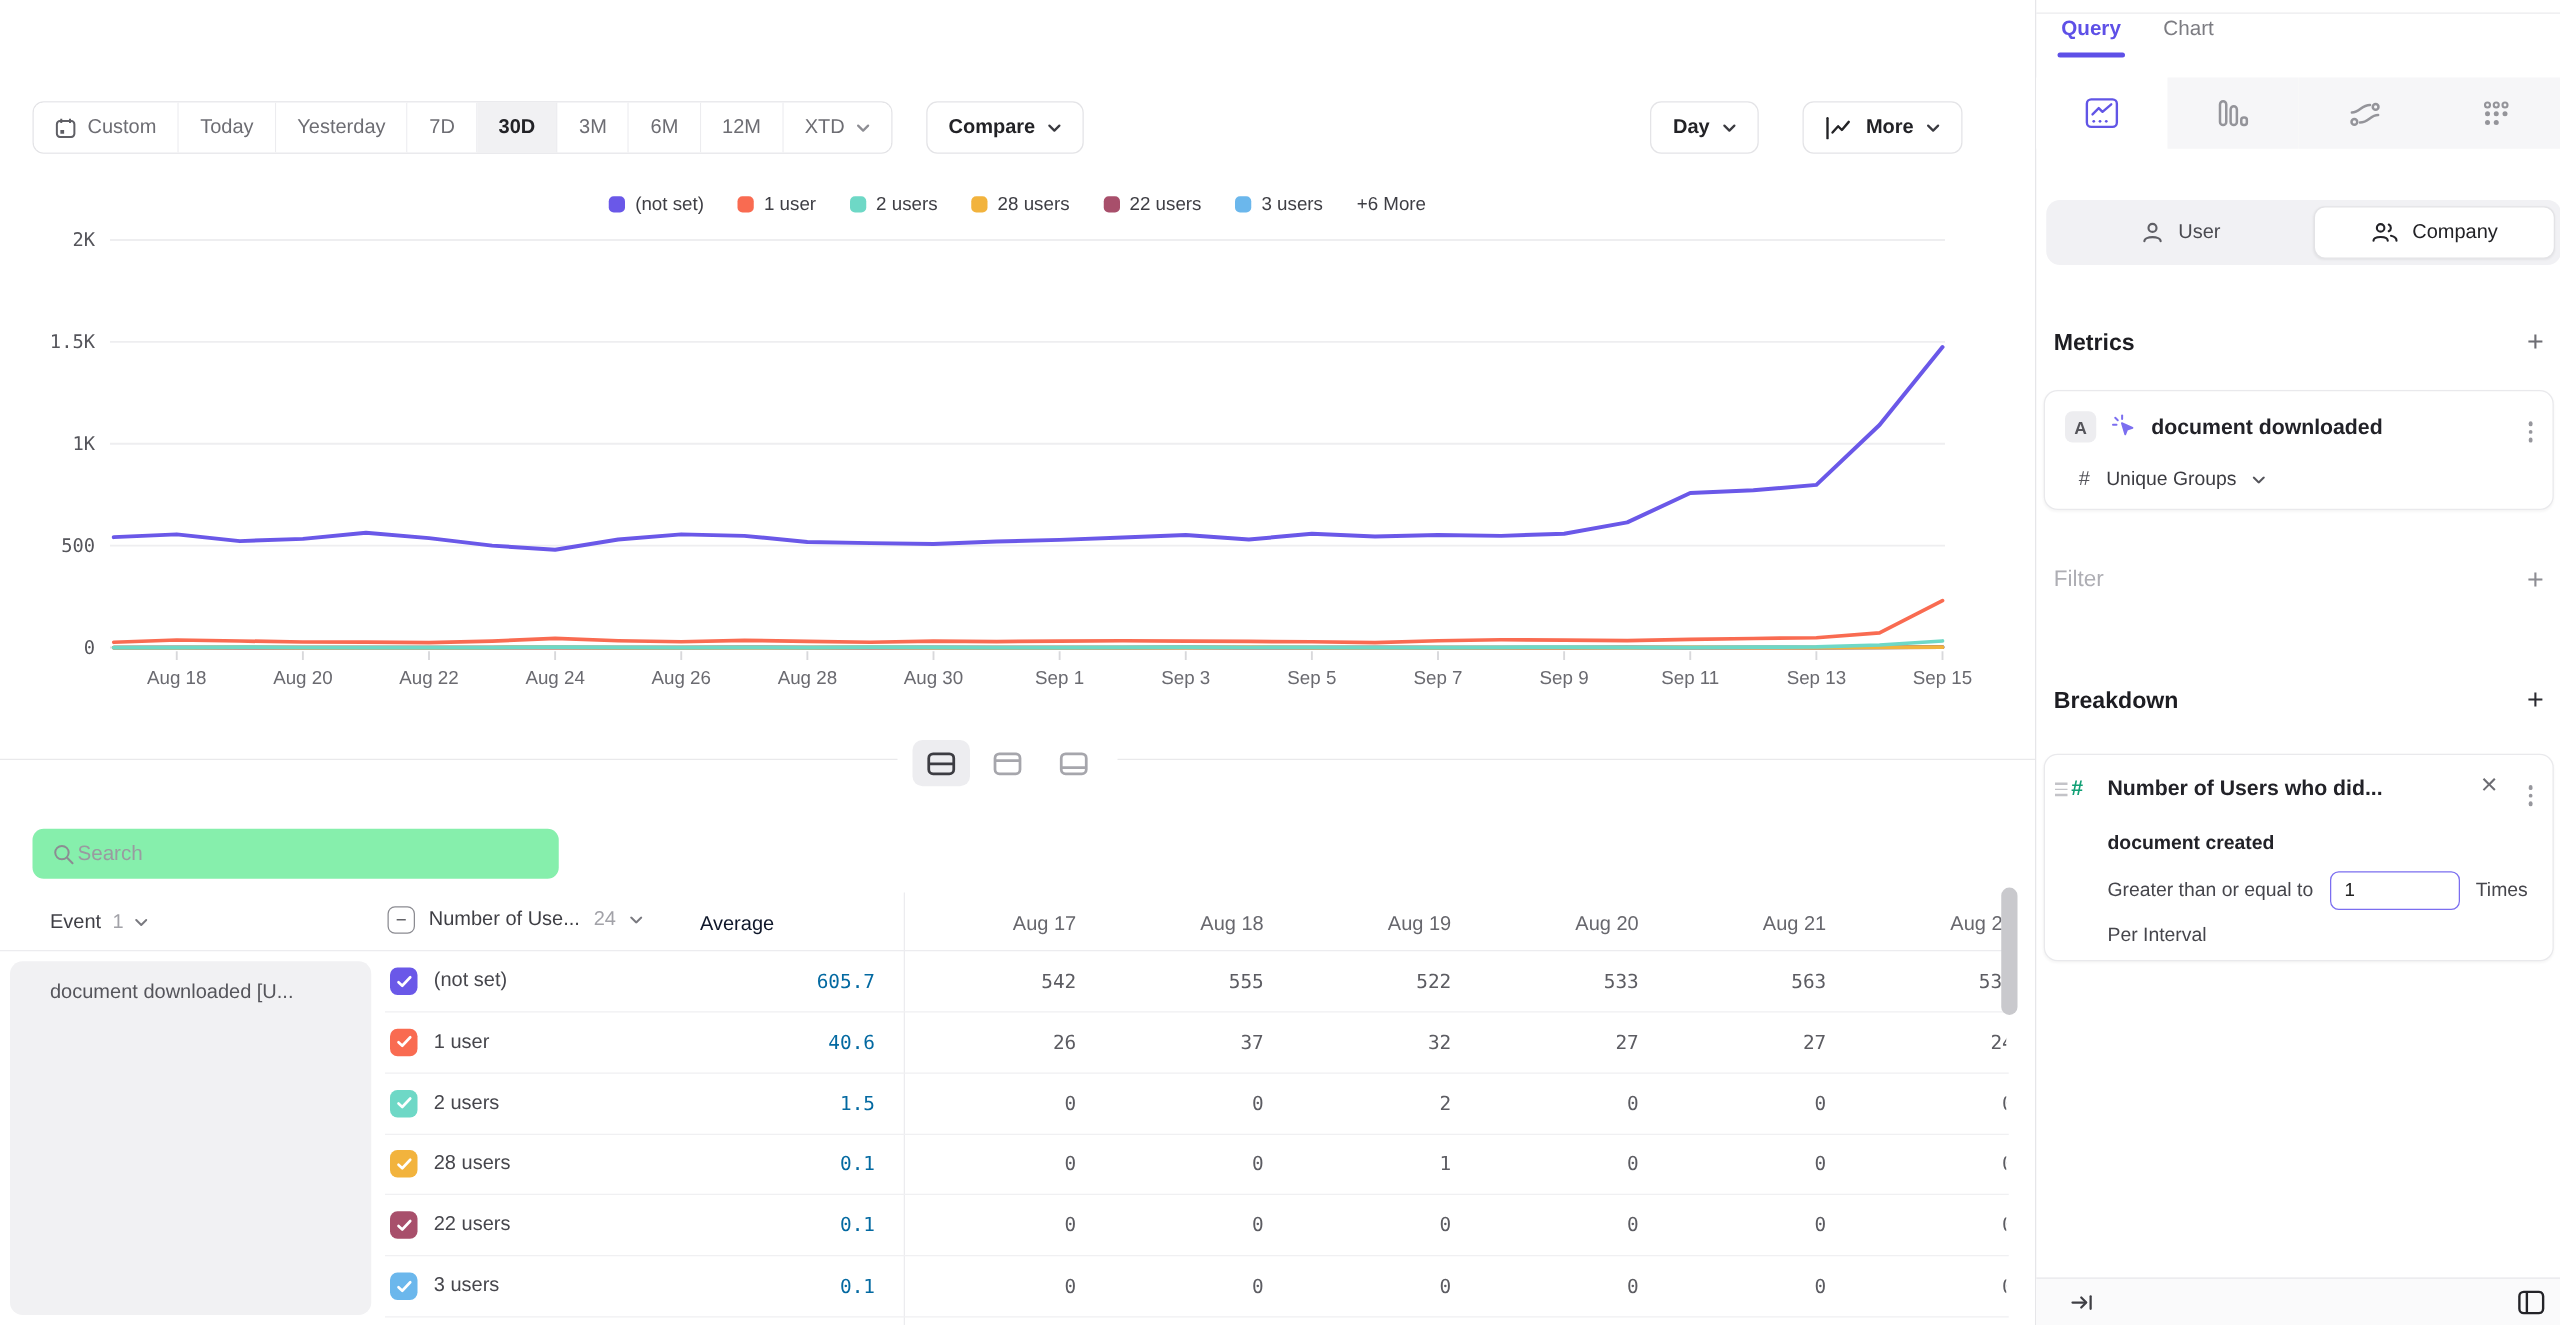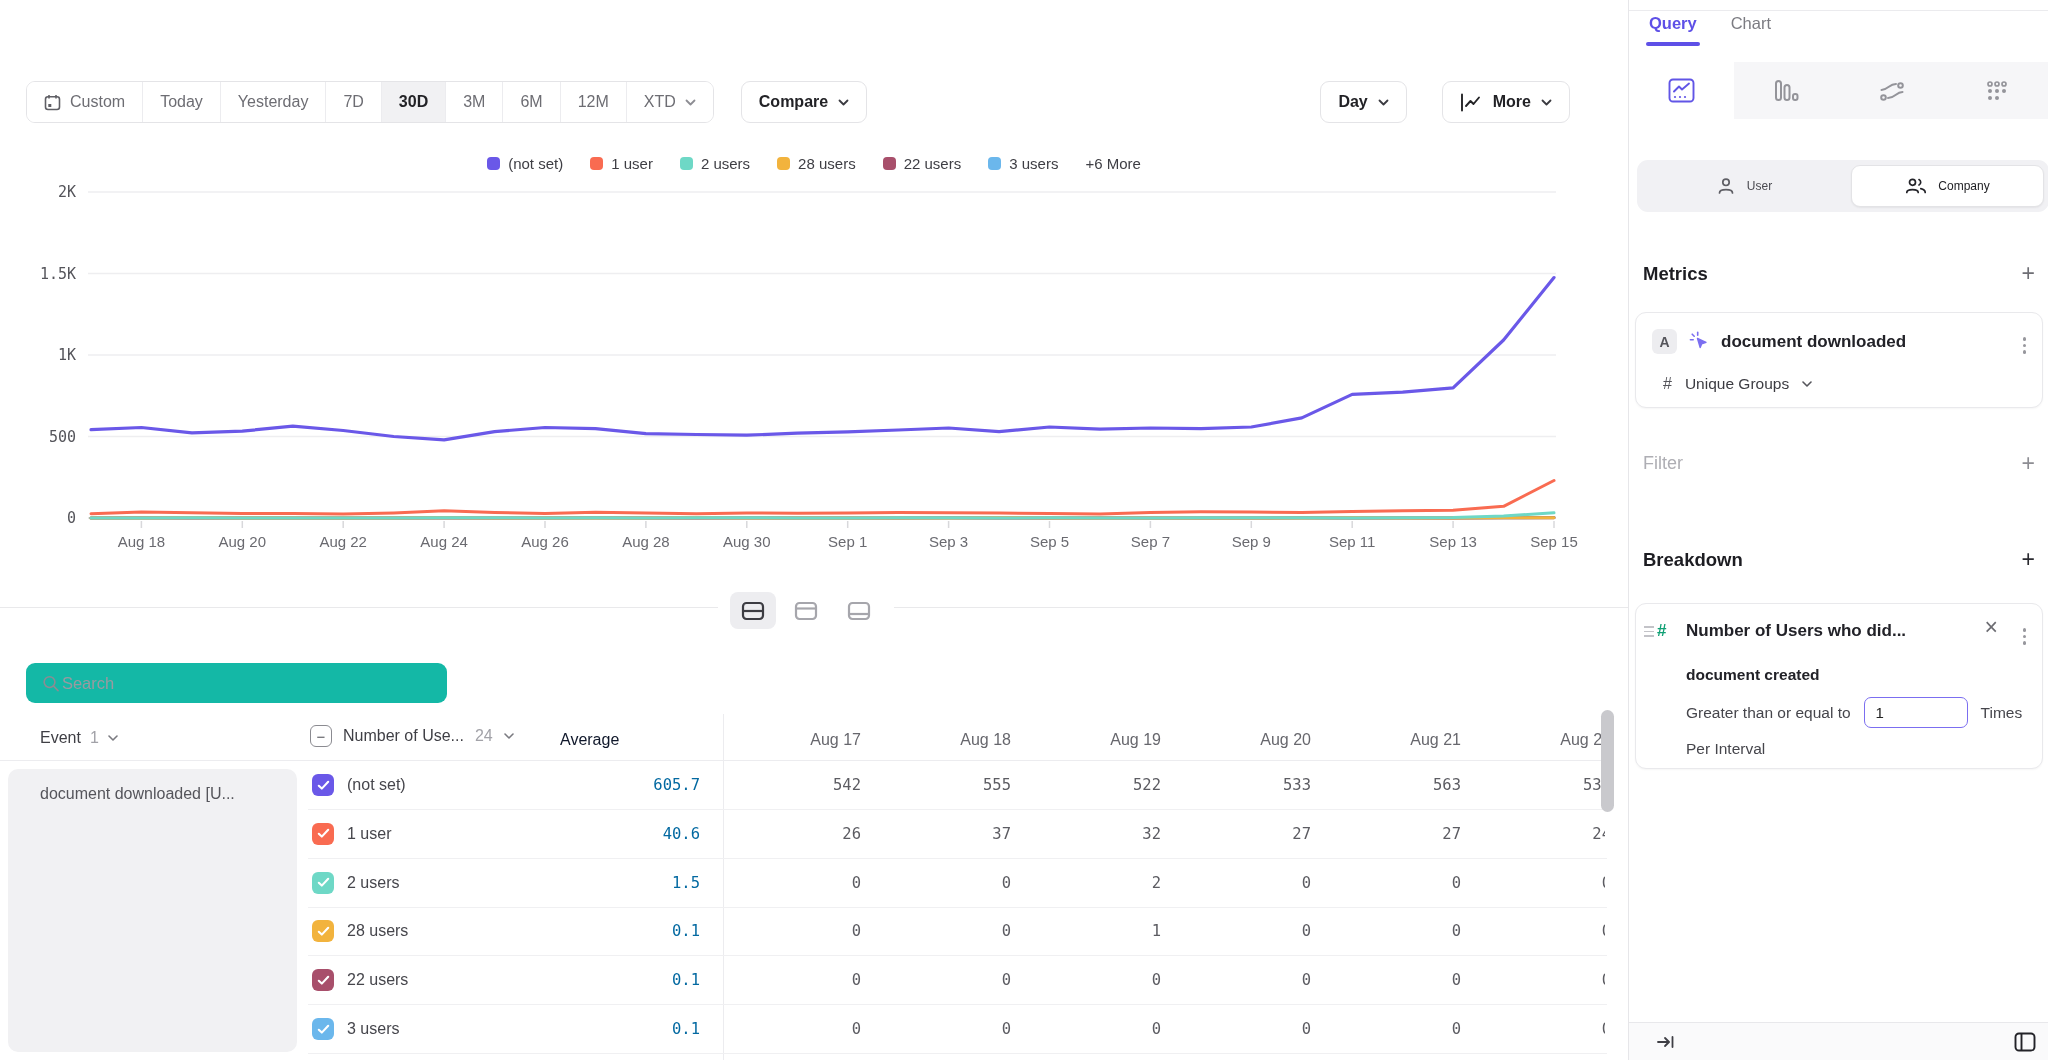--- a/index.html
+++ b/index.html
@@ -26,21 +26,21 @@
 
   #chart-svg{position:absolute;left:0;top:172px}
 
   
   .splitter-line{position:absolute;left:0;top:607px;width:1628px;height:1px;background:#e9e9eb}
   .split-group{position:absolute;left:718px;top:586px;display:flex;gap:7px;background:#fff;padding:6px 12px;border-radius:12px}
   .split-btn{width:46px;height:37px;border-radius:8px;display:flex;align-items:center;justify-content:center;background:#fff;cursor:pointer}
   .split-btn.selected{background:#ededf0}
 
   
-  .search-box{position:absolute;left:26px;top:663px;width:421px;height:40px;background:#14b8a6;border-radius:9px;display:flex;align-items:center;padding:0 16px;box-sizing:border-box}
+  .search-box{position:absolute;left:26px;top:663px;width:421px;height:40px;background:#86efac;border-radius:9px;display:flex;align-items:center;padding:0 16px;box-sizing:border-box}
   .search-box input{border:none;background:transparent;outline:none;font-size:16.5px;color:#333;width:100%;font-family:inherit}
   ::placeholder{color:#9a9aa0;opacity:1}
 
   
   .table-header{position:absolute;left:0;top:718px;width:1628px;height:42px}
   .th-event{position:absolute;left:40px;top:11px;display:flex;gap:9px;align-items:center;font-size:16px;color:#3f3f45}
   .count{color:#a2a2a8}
   .th-series{position:absolute;left:310px;top:7px;display:flex;gap:11px;align-items:center;font-size:16px;color:#3f3f45}
   .ind-box{width:22px;height:22px;border:1.5px solid #8b8b91;border-radius:6px;display:flex;align-items:center;justify-content:center;color:#55555b;font-size:15px;background:#fff;box-sizing:border-box;cursor:pointer}
   .th-avg{position:absolute;left:560px;width:140px;top:13px;text-align:left;font-size:16px;color:#0f172a}
@@ -65,21 +65,21 @@
   
   .sb-top-line{position:absolute;left:0;top:10px;width:100%;height:1px;background:#ebebee}
   .sb-tabs{position:absolute;left:20px;top:14px;display:flex;gap:34px}
   .sb-tab{font-size:16.5px;color:#7c7c82;padding-bottom:13px;position:relative;cursor:pointer}
   .sb-tab.active{color:#5e50e7;font-weight:600}
   .sb-tab.active::after{content:"";position:absolute;left:-3px;right:-3px;bottom:0;height:4px;border-radius:3px;background:#5e50e7}
   .ct-row{position:absolute;left:0;top:62px;width:420px;height:57px;display:flex}
   .ct-cell{flex:1;display:flex;align-items:center;justify-content:center;background:#f6f6f8;cursor:pointer}
   .ct-cell.selected{background:#fff}
   .seg-toggle{position:absolute;left:8px;top:160px;width:412px;height:52px;background:#f1f1f4;border-radius:11px;display:flex;align-items:center}
-  .seg{display:flex;align-items:center;justify-content:center;gap:11px;font-size:12px;color:#4a4a50;cursor:pointer}
+  .seg{display:flex;align-items:center;justify-content:center;gap:11px;font-size:16px;color:#4a4a50;cursor:pointer}
   .seg-user{width:214px;height:100%}
   .seg-company{flex:1;height:42px;background:#fff;border:1px solid #e3e3e6;border-radius:9px;margin-right:5px;box-shadow:0 1px 2px rgba(0,0,0,.06);font-weight:400;color:#222226;box-sizing:border-box}
   .sec-head{position:absolute;left:14px;width:392px;display:flex;align-items:center;justify-content:space-between}
   .sec-title{font-size:18.5px;font-weight:700;color:#1d1d22}
   .sec-title.muted{color:#aeaeb4;font-weight:400;font-size:18px}
   .plus{font-size:23px;font-weight:300;color:#6e6e74;cursor:pointer;line-height:1}
   .card{position:absolute;left:6px;width:408px;background:#fff;border:1px solid #e9e9ec;border-radius:11px;box-shadow:0 1px 2px rgba(20,20,30,.04);box-sizing:border-box}
   .badge-a{position:absolute;left:16px;top:16px;width:25px;height:25px;background:#ededf0;border-radius:6px;display:flex;align-items:center;justify-content:center;font-size:14px;font-weight:600;color:#55555b}
   .spark{position:absolute;left:53px;top:18px}
   .metric-name{position:absolute;left:85px;top:19px;font-size:17px;font-weight:600;color:#222228}

